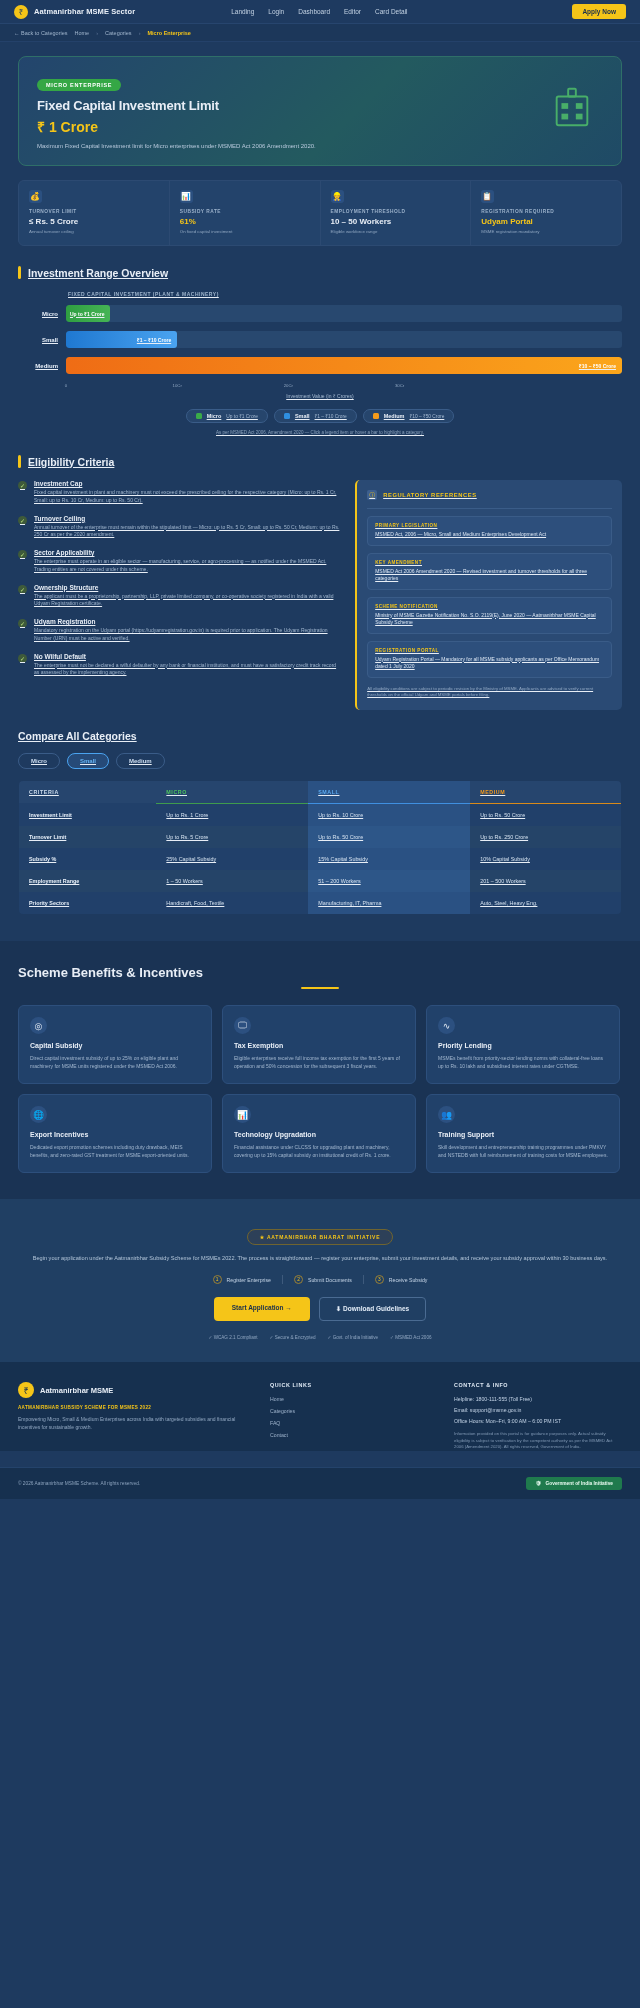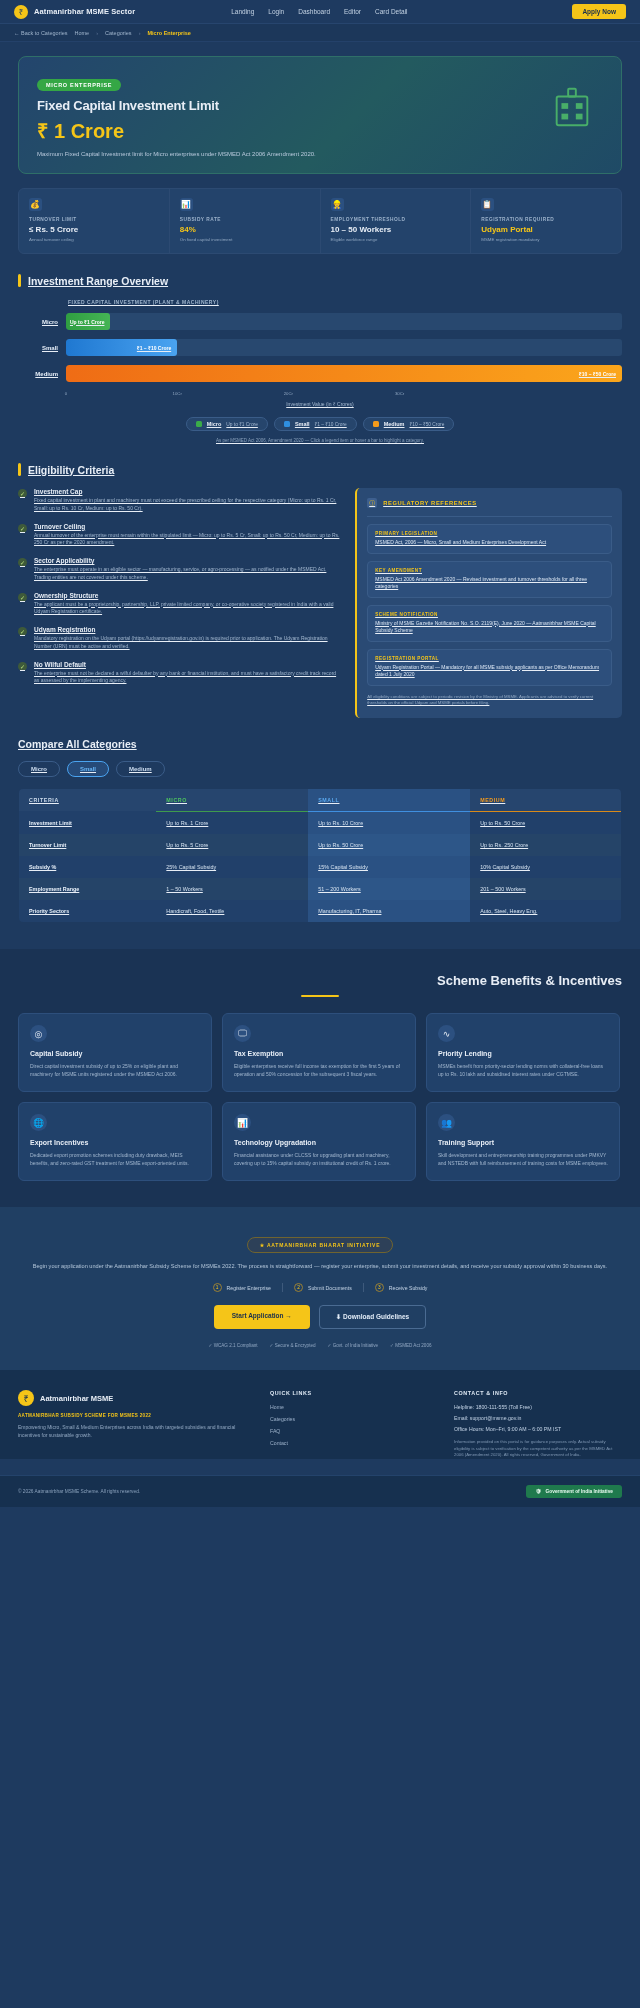--- a/index.html
+++ b/index.html
@@ -53,21 +53,21 @@
     background:linear-gradient(135deg,#23456d 0%,#235a5f 55%,#1f4a66 100%);
     padding:16px 18px 16px;
     overflow:hidden;
   }
   .badge-micro {
     display:inline-block; background:#35a745; color:#fff;
     font-size:5.5px; font-weight:bold; letter-spacing:.7px;
     padding:3px 9px; border-radius:9px; margin-bottom:7px;
   }
   .hero-title { font-size:13px; font-weight:bold; letter-spacing:-.2px; }
-  .hero-amount { font-size:20px; font-weight:bold; color:#f5c518; margin-top:4px; }
+  .hero-amount { font-size:14px; font-weight:bold; color:#f5c518; margin-top:4px; }
   .hero-desc { font-size:6px; color:#b9cadd; margin-top:7px; }
   .hero-icon {
     position:absolute; right:26px; top:26px;
     width:46px; height:46px; opacity:.85;
   }
 
   
   .stats-sec { padding:14px 18px 0; }
   .stats-row {
     display:flex; border:1px solid #2c4a72; border-radius:6px;
@@ -188,21 +188,21 @@
   .ctable th.c-medium { color:#f59b1b; border-bottom:1px solid #d98a1a; }
   .ctable td { font-size:5.4px; padding:8px 10px; color:#d5e2f0; }
   .ctable td.crit { font-weight:bold; color:#e9f1fa; }
   .ctable tr.alt td { background:#254468; }
   .ctable tr td { background:#21406a; }
   .ctable tr td.hl { background:#2a5183; }
   .ctable tr.alt td.hl { background:#2d5688; }
 
   
   .benefits { background:#1a3354; padding:24px 18px 26px; margin-top:22px; }
-  .ben-title { text-align:right; font-size:13px; font-weight:bold; }
+  .ben-title { text-align:left; font-size:13px; font-weight:bold; }
   .ben-rule { width:38px; height:2.5px; background:#f5c518; margin:7px auto 16px; border-radius:2px; }
   .ben-grid { display:flex; flex-wrap:wrap; gap:10px; }
   .ben-card {
     width:194px; border:1px solid #2d4f7c; border-radius:6px;
     background:#21416a; padding:11px 11px 13px;
   }
   .ben-ic {
     width:17px; height:17px; border-radius:50%; background:#2c5080;
     display:flex; align-items:center; justify-content:center;
     font-size:9px; margin-bottom:8px;
@@ -314,21 +314,21 @@
     <div class="stats-row">
       <div class="stat">
         <div class="stat-ic">💰</div>
         <div class="stat-label">TURNOVER LIMIT</div>
         <div class="stat-value">≤ Rs. 5 Crore</div>
         <div class="stat-sub">Annual turnover ceiling</div>
       </div>
       <div class="stat">
         <div class="stat-ic">📊</div>
         <div class="stat-label">SUBSIDY RATE</div>
-        <div class="stat-value gold">84%</div>
+        <div class="stat-value gold">61%</div>
         <div class="stat-sub">On fixed capital investment</div>
       </div>
       <div class="stat">
         <div class="stat-ic">👷</div>
         <div class="stat-label">EMPLOYMENT THRESHOLD</div>
         <div class="stat-value">10 – 50 Workers</div>
         <div class="stat-sub">Eligible workforce range</div>
       </div>
       <div class="stat">
         <div class="stat-ic">📋</div>

